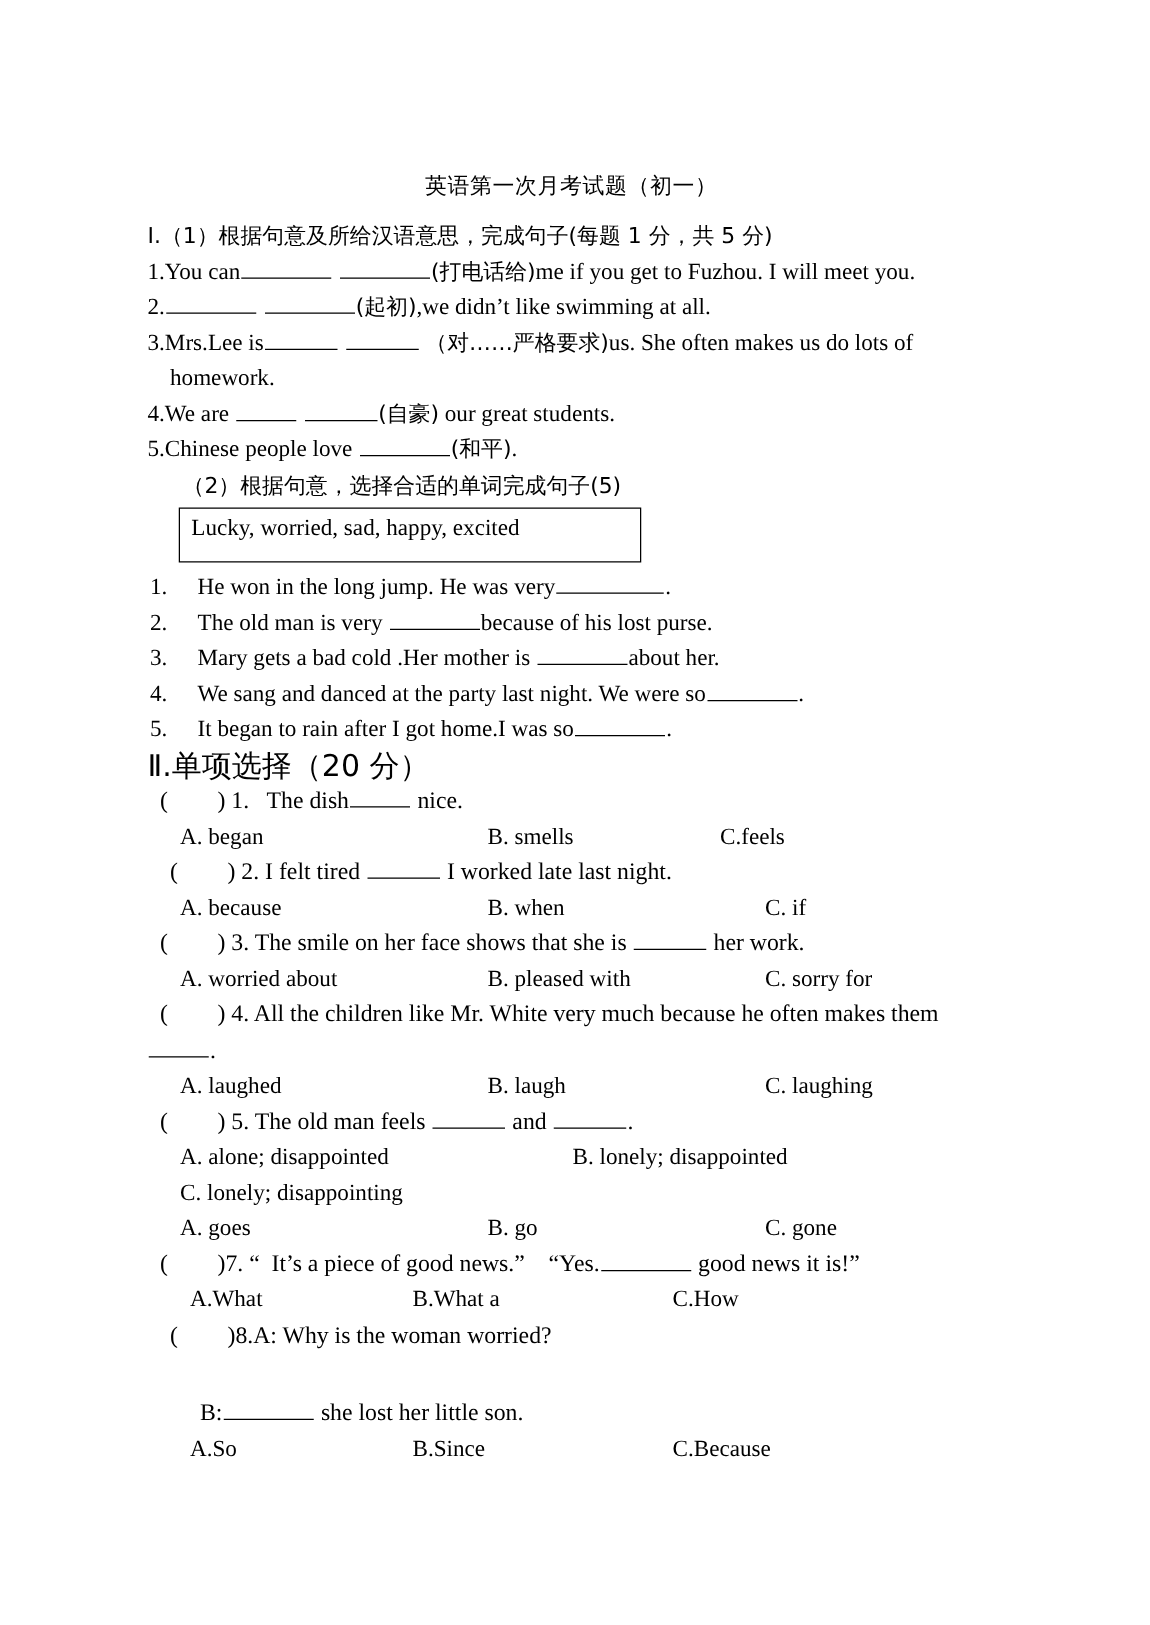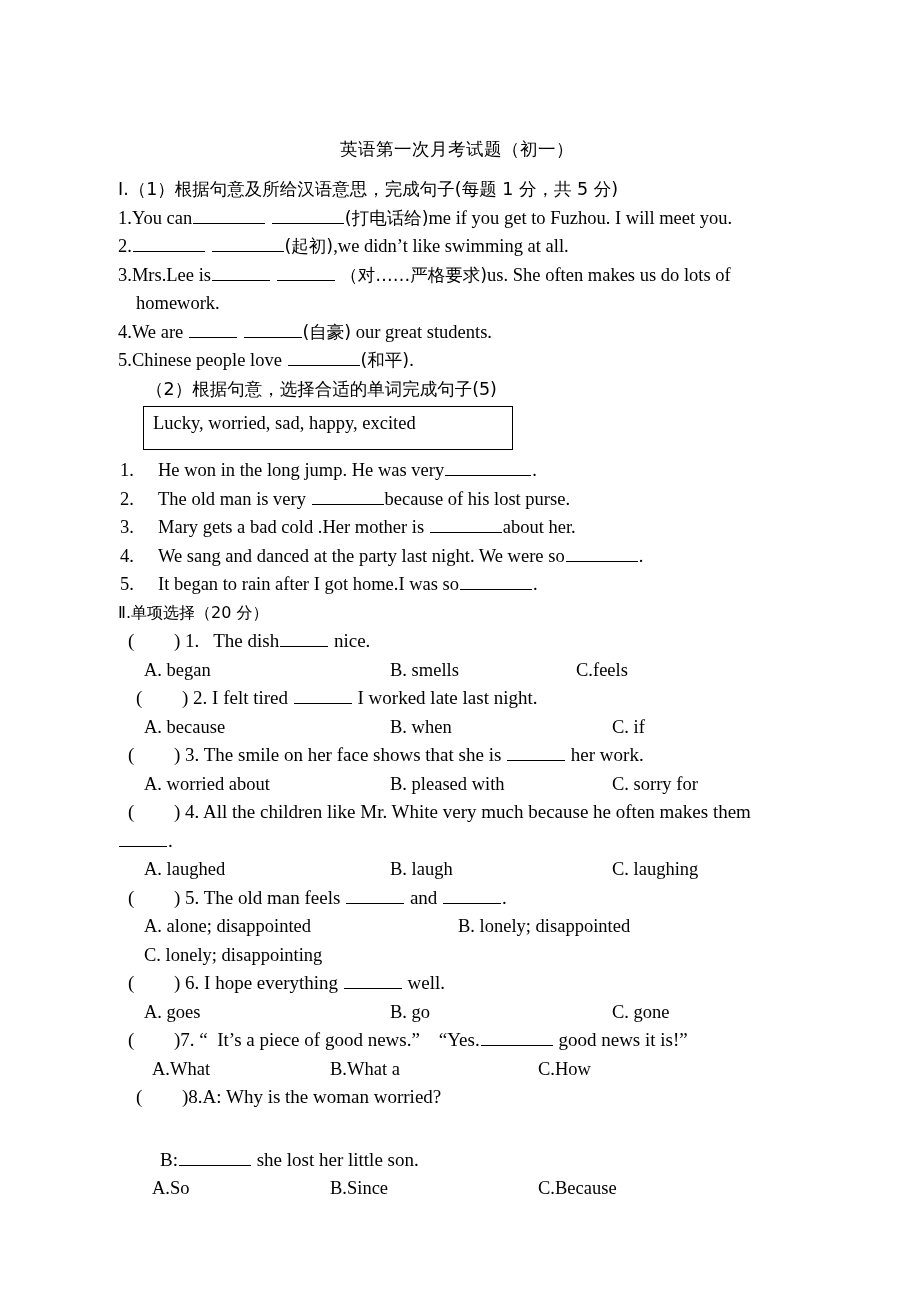--- a/index.html
+++ b/index.html
@@ -47,21 +47,21 @@
   .line.justify {
     text-align: justify;
     text-align-last: left;
   }
   .cn {
     font-family: "DejaVu Sans", "Liberation Sans", sans-serif;
     font-size: 17.5px;
   }
   .secnum-sans {
     font-family: "DejaVu Sans", "Liberation Sans", sans-serif;
-    font-size: 16px;
+    font-size: 24px;
   }
 
   
   .blank {
     display: inline-block;
     border-bottom: 1.4px solid #000;
     vertical-align: baseline;
     height: 0.95em;
     margin: 0 1px;
   }
@@ -214,21 +214,20 @@
 
     <p class="mc-q indent-1"><span class="paren">(</span><span>) 5.</span><span> The old man feels </span><span class="blank b-md"></span><span> and </span><span class="blank b-md"></span><span>.</span></p>
     <div class="opts indent-1">
       <span class="opt" style="left:26px">A. alone; disappointed</span>
       <span class="opt" style="left:340px">B. lonely; disappointed</span>
     </div>
     <div class="opts indent-1">
       <span class="opt" style="left:26px">C. lonely; disappointing</span>
     </div>
 
-    <p class="mc-q indent-1"><span class="paren">(</span><span>) 6.</span><span> I hope everything </span><span class="blank b-md"></span><span> well.</span></p>
     <div class="opts indent-1">
       <span class="opt" style="left:26px">A. goes</span>
       <span class="opt" style="left:272px">B. go</span>
       <span class="opt" style="left:494px">C. gone</span>
     </div>
 
     <p class="mc-q indent-1"><span class="paren">(</span><span>)7.</span><span> “  It’s a piece of good news.”    “Yes.</span><span class="blank b-lg"></span><span> good news it is!”</span></p>
     <div class="opts indent-1">
       <span class="opt" style="left:34px">A.What</span>
       <span class="opt" style="left:212px">B.What a</span>

